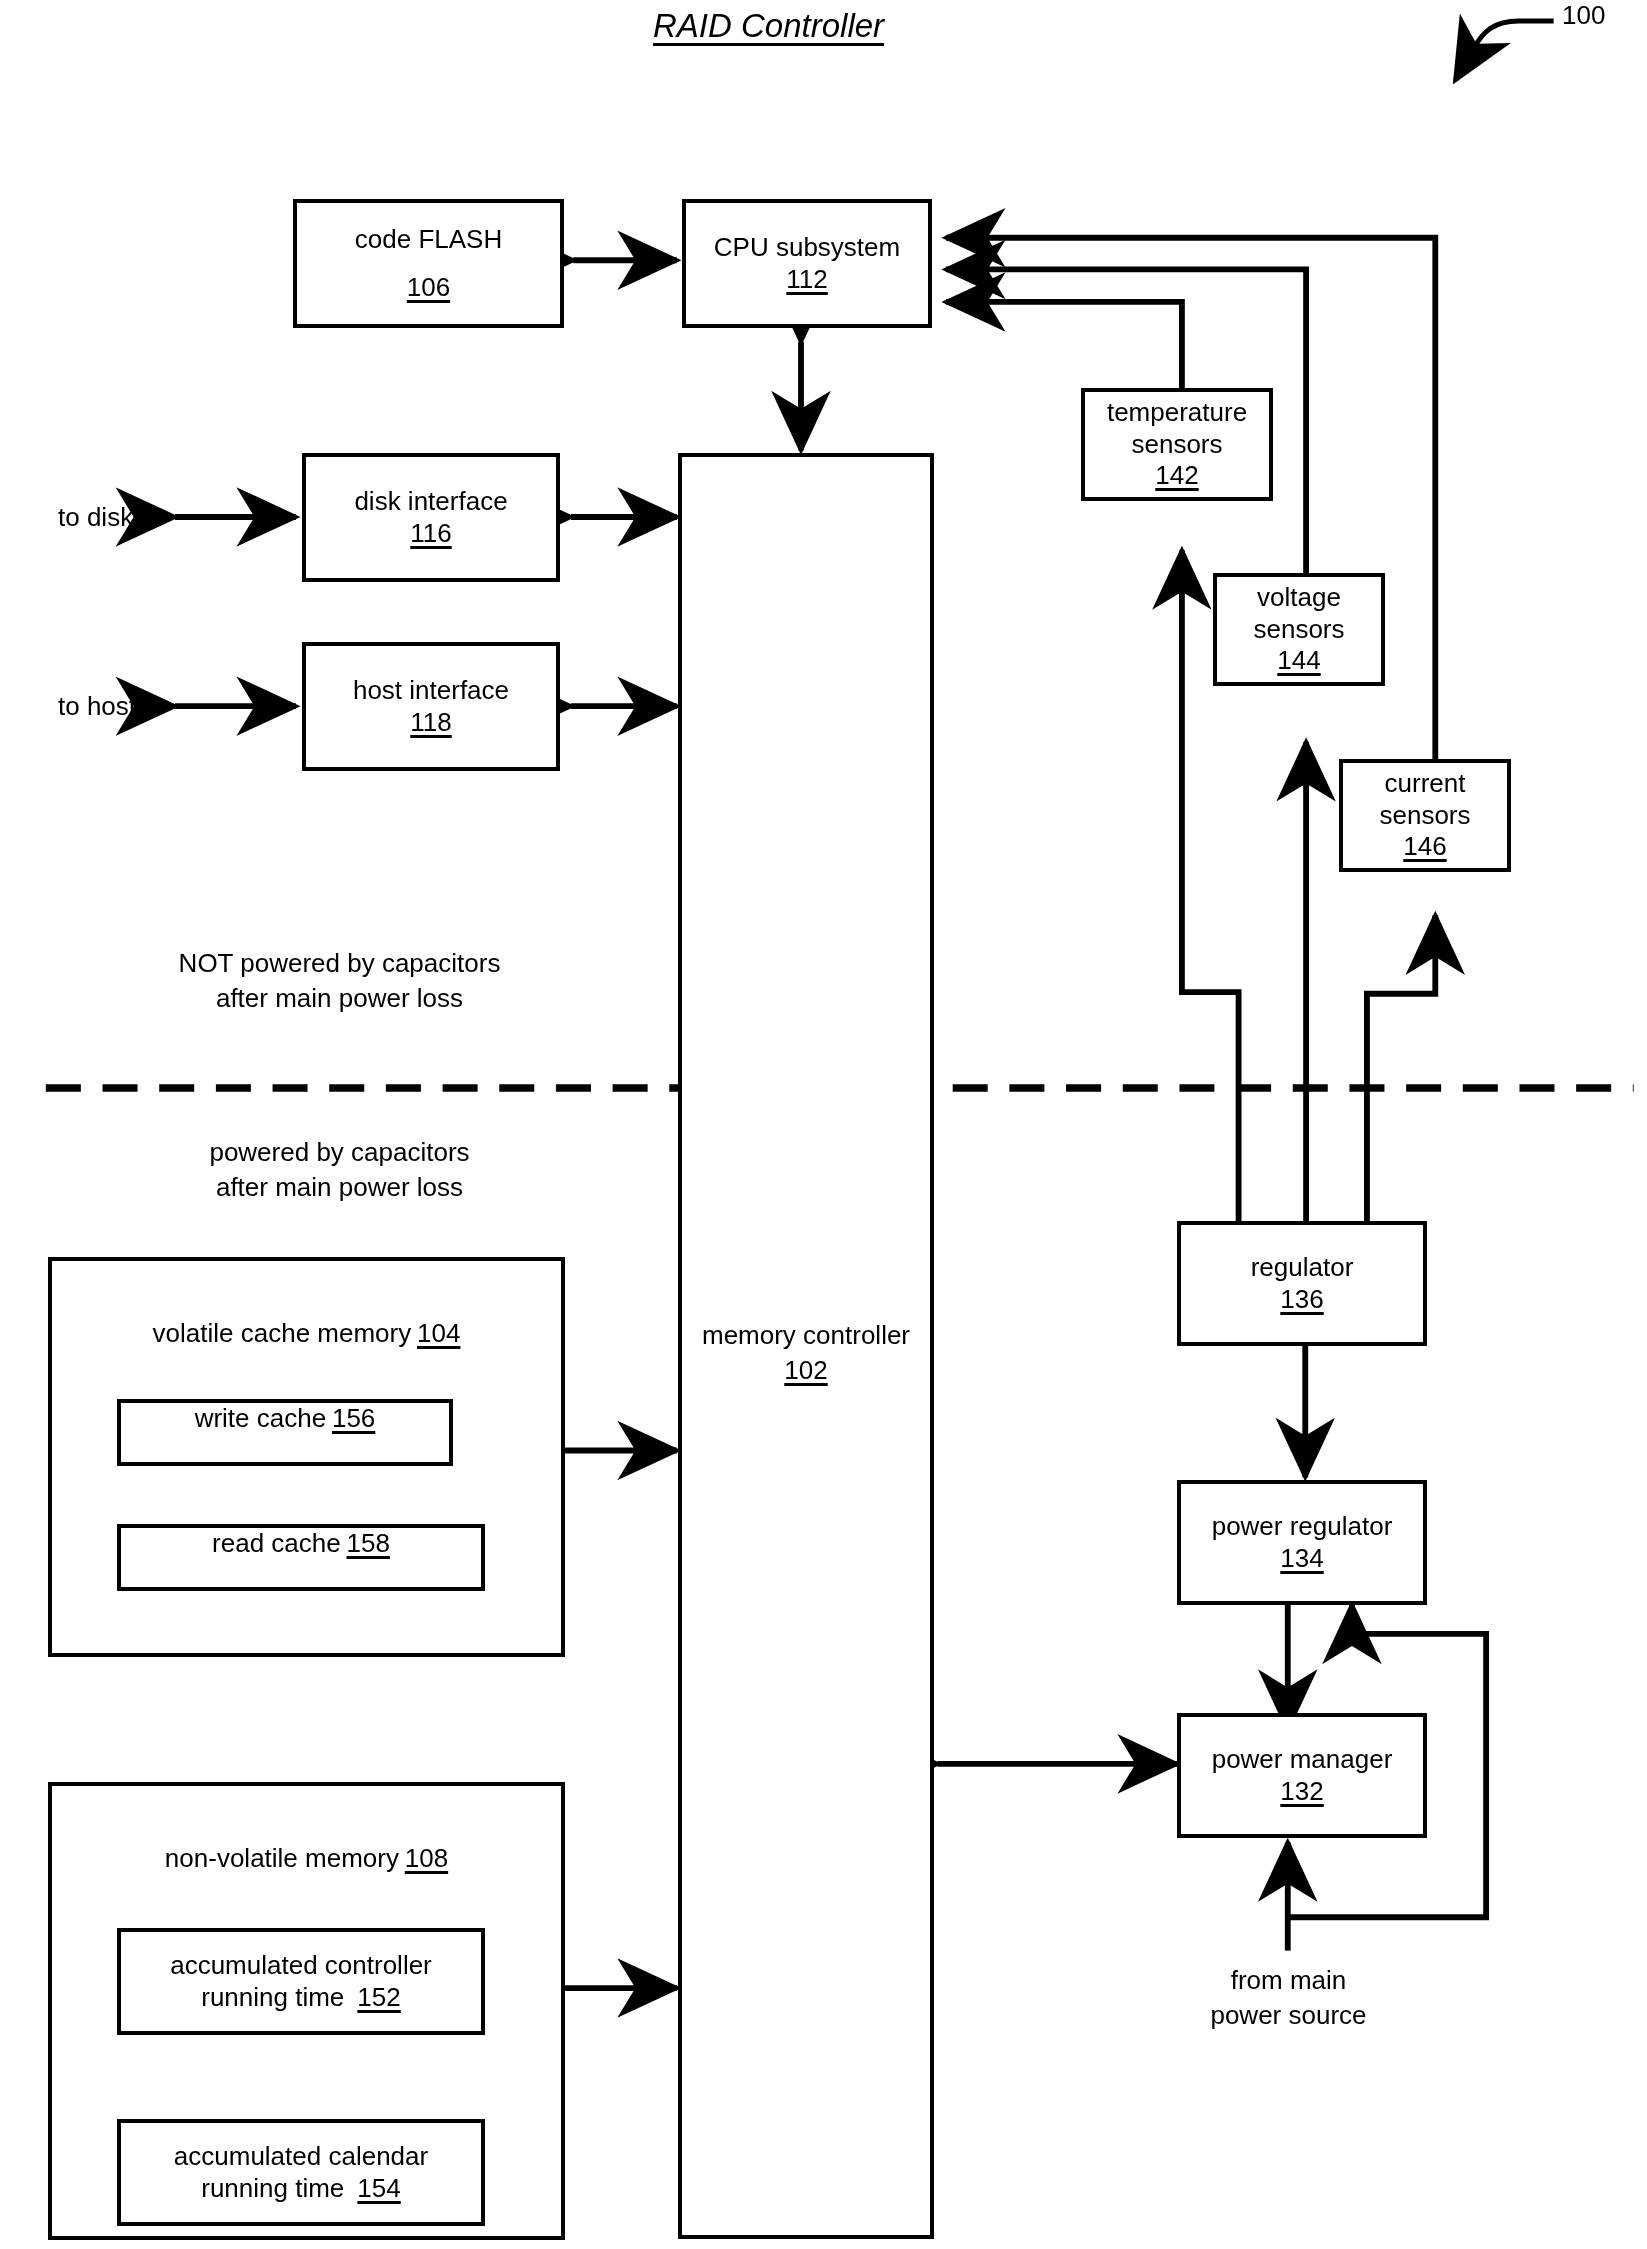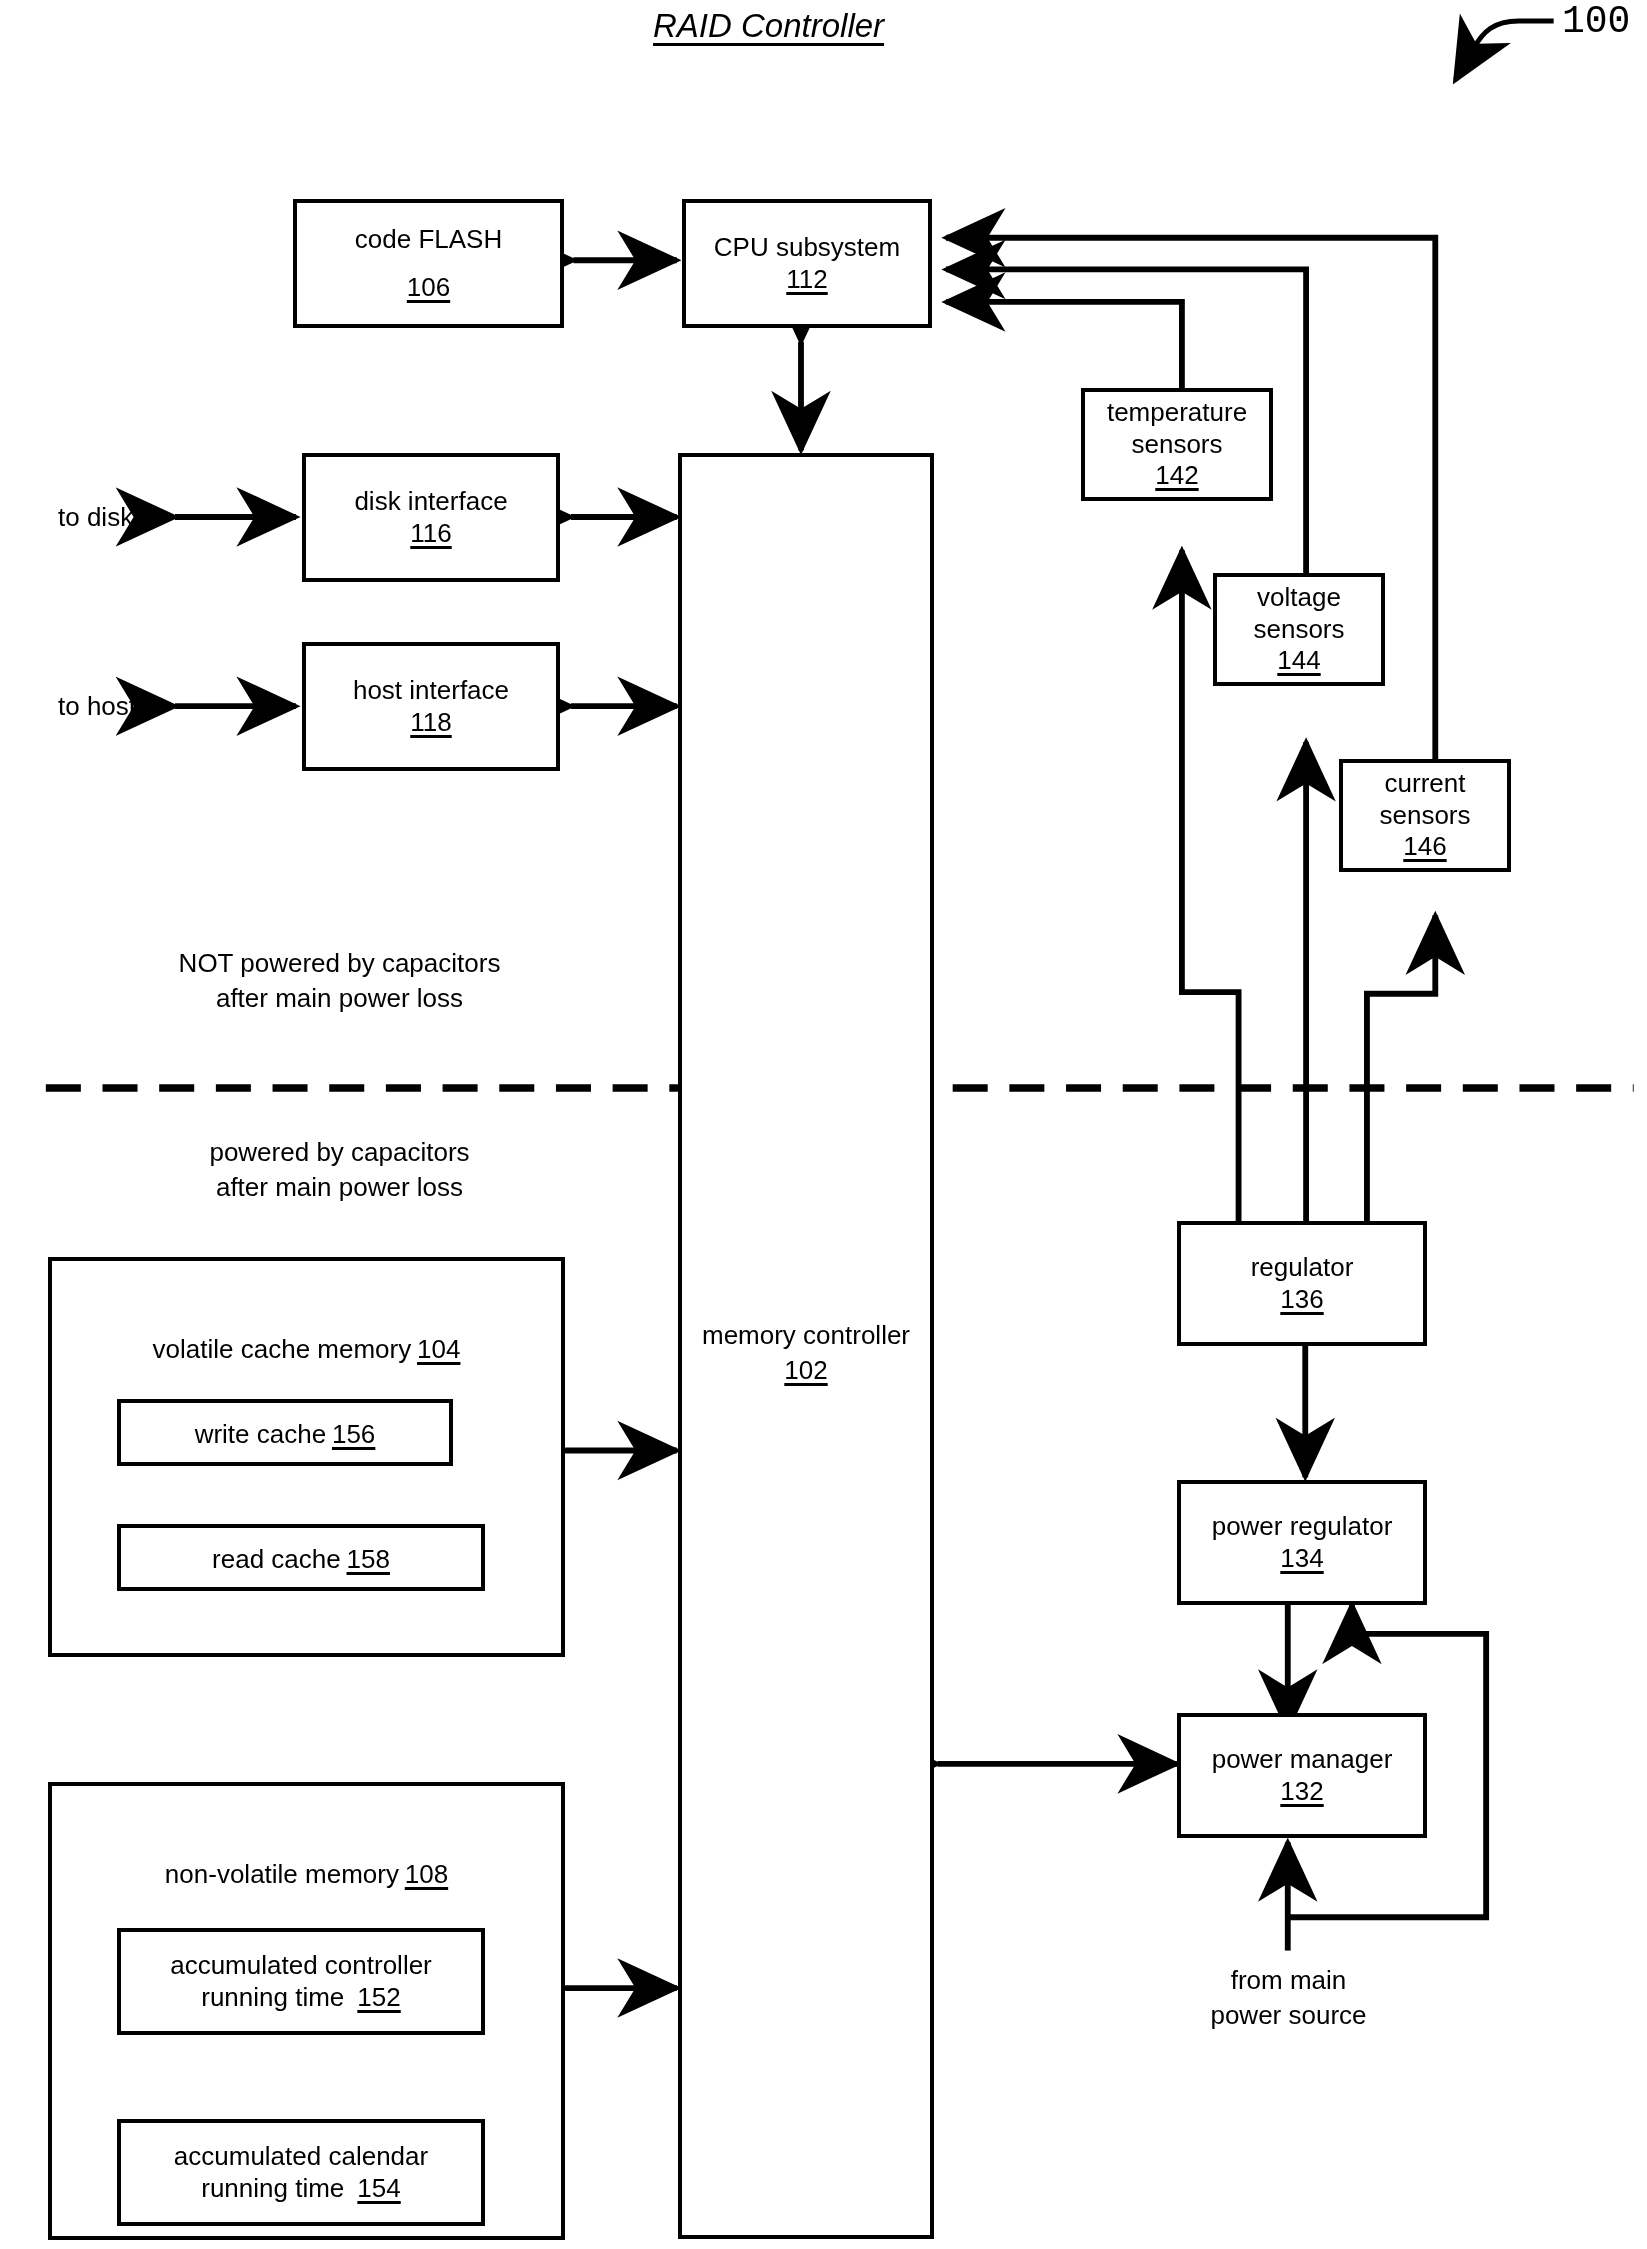--- a/index.html
+++ b/index.html
@@ -3,31 +3,31 @@
 <meta charset="utf-8">
 <style>
   html,body{margin:0;padding:0;background:#ffffff;}
   body{width:1647px;height:2250px;position:relative;overflow:hidden;
        font-family:"Liberation Sans",sans-serif;color:#000;}
   #stage{position:absolute;left:0;top:0;width:1647px;height:2250px;}
   svg{position:absolute;left:0;top:0;width:1647px;height:2250px;}
 
   .ttl{position:absolute;font-style:italic;font-size:33px;text-decoration:underline;
        text-underline-offset:5.8px;text-decoration-thickness:3.3px;white-space:nowrap;}
-  .num100{position:absolute;font-size:38px;font-family:Liberation Mono, monospace;}
+  .num100{position:absolute;font-size:26px;}
 
   
   .bx{position:absolute;background:#fff;border:4.2px solid #000;box-sizing:border-box;
       display:flex;flex-direction:column;align-items:center;justify-content:center;
       text-align:center;line-height:1.22;font-size:26px;}
   .bx.sh::after{content:"";position:absolute;left:7.5px;top:7.5px;width:100%;height:100%;
       background:#000;z-index:-1;}
   .bx > span{display:block;}
   .rn{text-decoration:underline;text-underline-offset:4.2px;text-decoration-thickness:2.5px;}
-  .inline .rn{margin-left:5.8px;margin-top:16px;}
+  .inline .rn{margin-left:5.8px;}
   .inline{display:flex;flex-direction:row;align-items:baseline;justify-content:center;}
 
   
   .cont{position:absolute;background:#fff;border:4.2px solid #000;box-sizing:border-box;}
   .cont.sh::after{content:"";position:absolute;left:9.2px;top:9.2px;width:100%;height:100%;
       background:#000;z-index:-1;}
   .cont-title{position:absolute;width:100%;text-align:center;font-size:26px;}
 
   .freetext{position:absolute;text-align:center;font-size:26px;line-height:1.35;white-space:nowrap;}
   .sidelbl{position:absolute;font-size:26px;white-space:nowrap;}

